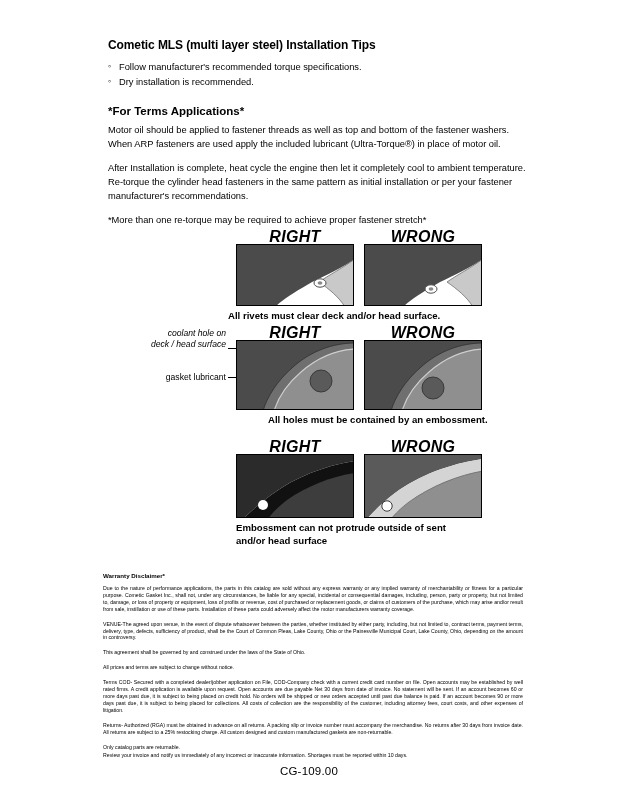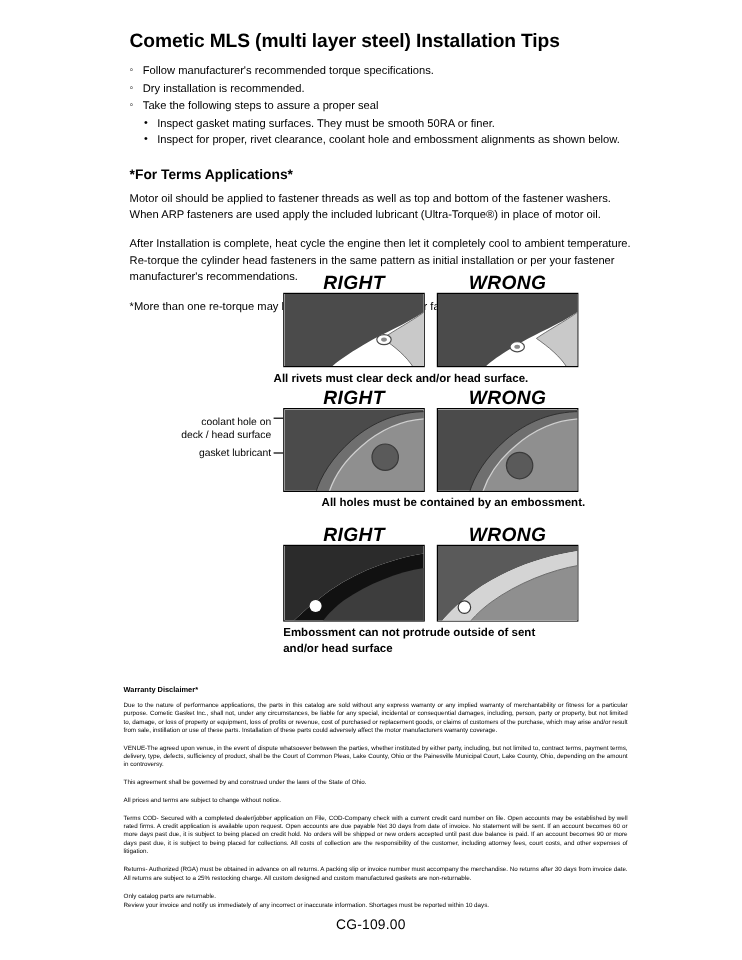--- a/index.html
+++ b/index.html
@@ -21,23 +21,23 @@
     height: 800px;
     padding: 0;
   }
   .content {
     position: absolute;
     left: 108px;
     top: 26px;
     width: 420px;
   }
   h1.title {
-    font-size: 16px;
-    font-weight: bold;
-    margin: 0 0 9px 0;
+    font-size: 12px;
+    font-weight: bold;
+    margin: 12px 0 9px 0;
     letter-spacing: -0.1px;
   }
   ul.bullets {
     list-style: none;
     margin: 0;
     padding: 0;
   }
   ul.bullets > li {
     font-size: 9.3px;
     line-height: 13.6px;
@@ -155,27 +155,20 @@
 <body>
 
 <div class="page">
 
   <div class="content">
     <h1 class="title">Cometic MLS (multi layer steel) Installation Tips</h1>
 
     <ul class="bullets">
       <li>Follow manufacturer's recommended torque specifications.</li>
       <li>Dry installation is recommended.</li>
-      <li>
-        <span>Take the following steps to assure a proper seal</span>
-        <ul class="subbullets">
-          <li>Inspect gasket mating surfaces.  They must be smooth 50RA or finer.</li>
-          <li>Inspect for proper, rivet clearance, coolant hole and embossment alignments as shown below.</li>
-        </ul>
-      </li>
     </ul>
 
     <h2 class="subtitle">*For Terms Applications*</h2>
     <p class="body">Motor oil should be applied to fastener threads as well as top and bottom of the fastener washers. When ARP fasteners are used apply the included lubricant (Ultra-Torque®) in place of motor oil.</p>
     <p class="body">After Installation is complete, heat cycle the engine then let it completely cool to ambient temperature. Re-torque the cylinder head fasteners in the same pattern as initial installation or per your fastener manufacturer's recommendations.</p>
     <p class="body last">*More than one re-torque may be required to achieve proper fastener stretch*</p>
   </div>
 
   <div class="figures">
 
@@ -205,21 +198,21 @@
         </svg>
       </div>
 
       <div class="caption" style="position:absolute;left:228px;top:82px;width:300px;">All rivets must clear deck and/or head surface.</div>
     </div>
 
     <div class="fig-row" style="height:106px;">
       <div class="fig-label" style="position:absolute;left:236px;top:0;width:118px;">RIGHT</div>
       <div class="fig-label" style="position:absolute;left:364px;top:0;width:118px;">WRONG</div>
 
-      <div class="annot" style="position:absolute;left:94px;top:22px;width:132px;">coolant hole on
+      <div class="annot" style="position:absolute;left:94px;top:4px;width:132px;font-style:italic;">coolant hole on
 deck / head surface</div>
       <div class="leader" style="left:228px;top:24px;width:62px;"></div>
       <div class="annot" style="position:absolute;left:94px;top:48px;width:132px;">gasket lubricant</div>
       <div class="leader" style="left:228px;top:53px;width:54px;"></div>
 
       <div class="panel" style="position:absolute;left:236px;top:16px;width:118px;height:70px;">
         <svg width="118" height="70" viewBox="0 0 118 70">
           <rect x="0" y="0" width="118" height="70" fill="#ffffff"></rect>
           <path d="M0,0 L118,0 L118,70 L0,70 Z" fill="#4b4b4b"></path>
           <path d="M118,2 C96,2 74,10 56,26 C40,40 30,56 26,70 L118,70 Z" fill="#6f6f6f"></path>

